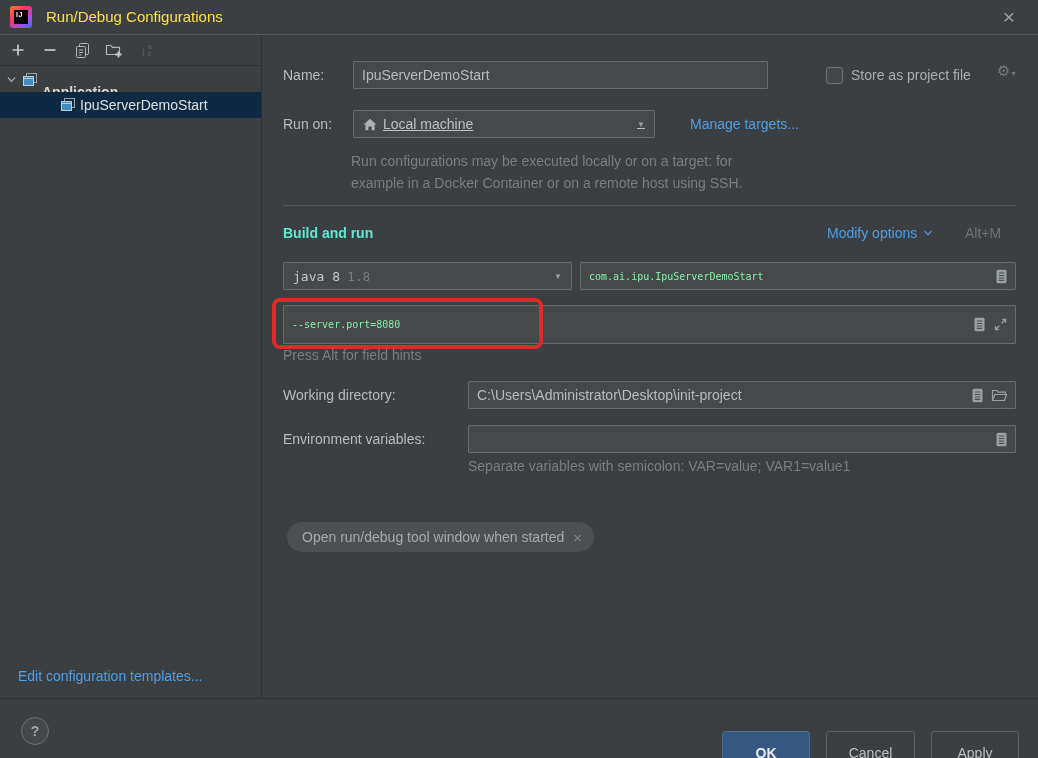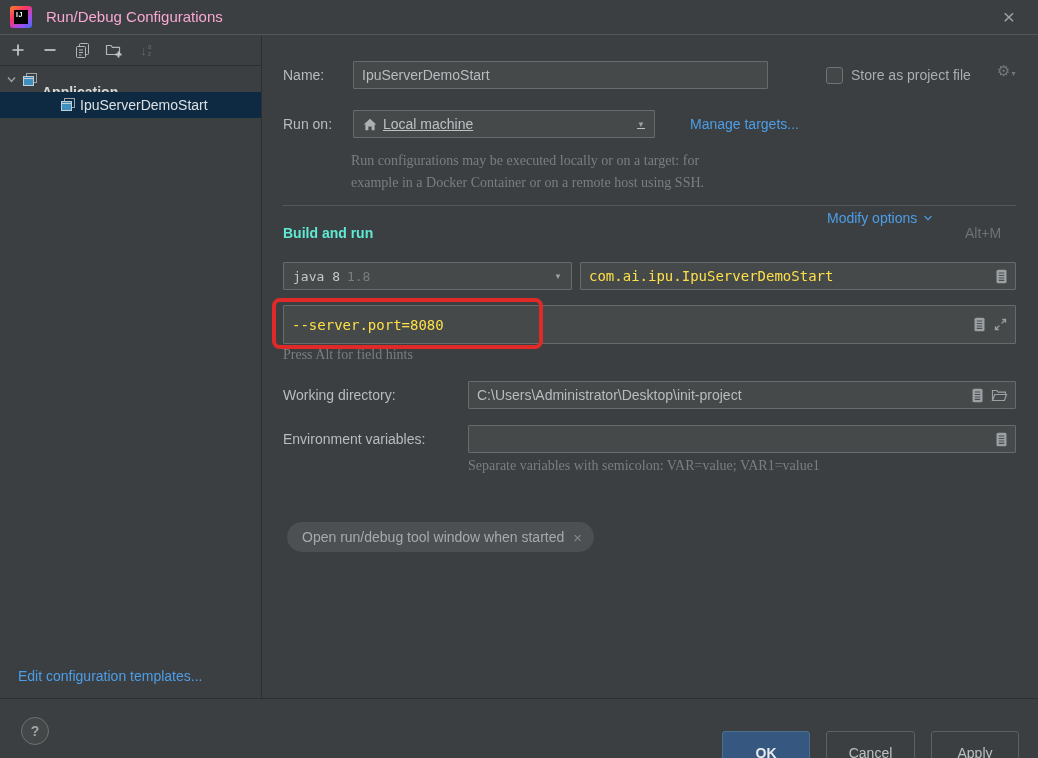--- a/index.html
+++ b/index.html
@@ -14,21 +14,21 @@
     font-family:"Liberation Sans","DejaVu Sans",sans-serif; font-size:14px;
     color:var(--text); overflow:hidden; user-select:none;
   }
   .abs{position:absolute;}
   
   #titlebar{left:0;top:0;width:1038px;height:34px;border-bottom:1px solid var(--titlebar-border);}
   #logo{left:10px;top:6px;width:22px;height:22px;border-radius:3px;
     background:linear-gradient(140deg,#fe7f20 0%,#f6356b 38%,#a44df1 70%,#3a6df0 100%);}
   #logo .inner{position:absolute;left:4px;top:4px;width:14px;height:14px;background:#000;}
   #logo .inner span{position:absolute;left:2px;top:1px;font-size:7px;font-weight:bold;color:#fff;letter-spacing:.5px;}
-  #title-text{left:46px;top:0;height:34px;line-height:34px;color:#f9a8d4;font-size:15px;}
+  #title-text{left:46px;top:0;height:34px;line-height:34px;color:#fde047;font-size:15px;}
   #close-btn{right:14px;top:2px;width:30px;height:30px;line-height:30px;text-align:center;
     font-size:21px;color:#9da0a4;cursor:pointer;}
   
   #left-panel{left:0;top:35px;width:261px;height:663px;border-right:1px solid var(--panel-border);}
   #tree-toolbar{left:0;top:0;width:261px;height:31px;border-bottom:1px solid var(--panel-border);
     display:flex;align-items:center;padding-left:7px;box-sizing:border-box;gap:10px;}
   .tb-btn{width:22px;height:22px;display:flex;align-items:center;justify-content:center;cursor:pointer;border-radius:3px;}
   .sort-glyph{display:flex;align-items:center;color:#65686a;font-size:13px;}
   .sort-az{display:flex;flex-direction:column;font-size:7px;line-height:7px;margin-left:1px;}
   .tree-row{left:0;width:261px;height:25px;display:flex;align-items:center;cursor:pointer;}
@@ -38,31 +38,31 @@
   .tree-label{margin-left:4px;}
   #tree-row-group .tree-label{font-weight:bold;color:#d6d9db;margin-top:24px;}
   #tree-row-item .tree-label{color:#dde0e2;}
   #edit-templates{left:18px;top:633px;color:var(--link);cursor:pointer;}
   
   .label{color:#b8bcbe;}
   .field{background:var(--field-bg);border:1px solid var(--field-border);box-sizing:border-box;
     display:flex;align-items:center;border-radius:1px;}
   .field input{flex:1;min-width:0;background:transparent;border:none;outline:none;color:#b9bcbe;
     font-family:"Liberation Sans","DejaVu Sans",sans-serif;font-size:14px;padding:0 8px;}
-  .field input.mono{font-family:"DejaVu Sans Mono",monospace;font-size:14px;color:#fde047;}
+  .field input.mono{font-family:"DejaVu Sans Mono",monospace;font-size:10px;color:#86efac;}
   .field .icon-slot{display:flex;align-items:center;gap:7px;padding-right:7px;cursor:pointer;}
   .combo{background:var(--field-bg);border:1px solid var(--field-border);box-sizing:border-box;
     display:flex;align-items:center;cursor:pointer;border-radius:1px;}
   .combo .arrow{margin-left:auto;padding-right:9px;color:#9da0a4;font-size:8px;}
   .mono{font-family:"DejaVu Sans Mono",monospace;font-size:13px;}
-  .hint{color:var(--dim);font-family:Liberation Serif, serif;}
+  .hint{color:var(--dim);}
   .link{color:var(--link);cursor:pointer;}
   #divider-build{left:283px;top:205px;width:733px;height:1px;background:#55585a;}
   #section-build{left:283px;top:225px;font-weight:bold;color:#5eead4;}
-  #modify-options{left:827px;top:210px;display:flex;align-items:center;gap:6px;}
+  #modify-options{left:827px;top:225px;display:flex;align-items:center;gap:6px;}
   #alt-m{left:965px;top:225px;color:#6e7275;}
   #checkbox-store{left:826px;top:67px;width:17px;height:17px;border:1px solid #6f7375;border-radius:3px;
     background:#434748;cursor:pointer;box-sizing:border-box;}
   #store-label{left:851px;top:61px;height:28px;line-height:28px;color:#aaaeb1;}
   #gear-store{left:997px;top:62px;color:#74787b;font-size:15px;cursor:pointer;display:flex;align-items:center;}
   #gear-store .mini-arrow{font-size:8px;color:#74787b;margin-left:1px;margin-top:5px;}
   #red-annotation{left:272px;top:298px;width:263px;height:43px;border:4px solid var(--annotation);
     border-radius:8px;pointer-events:none;z-index:5;}
   #chip{left:287px;top:522px;height:30px;background:var(--chip-bg);border-radius:15px;
     display:flex;align-items:center;padding:0 12px 0 15px;color:#a6aaad;cursor:pointer;}

